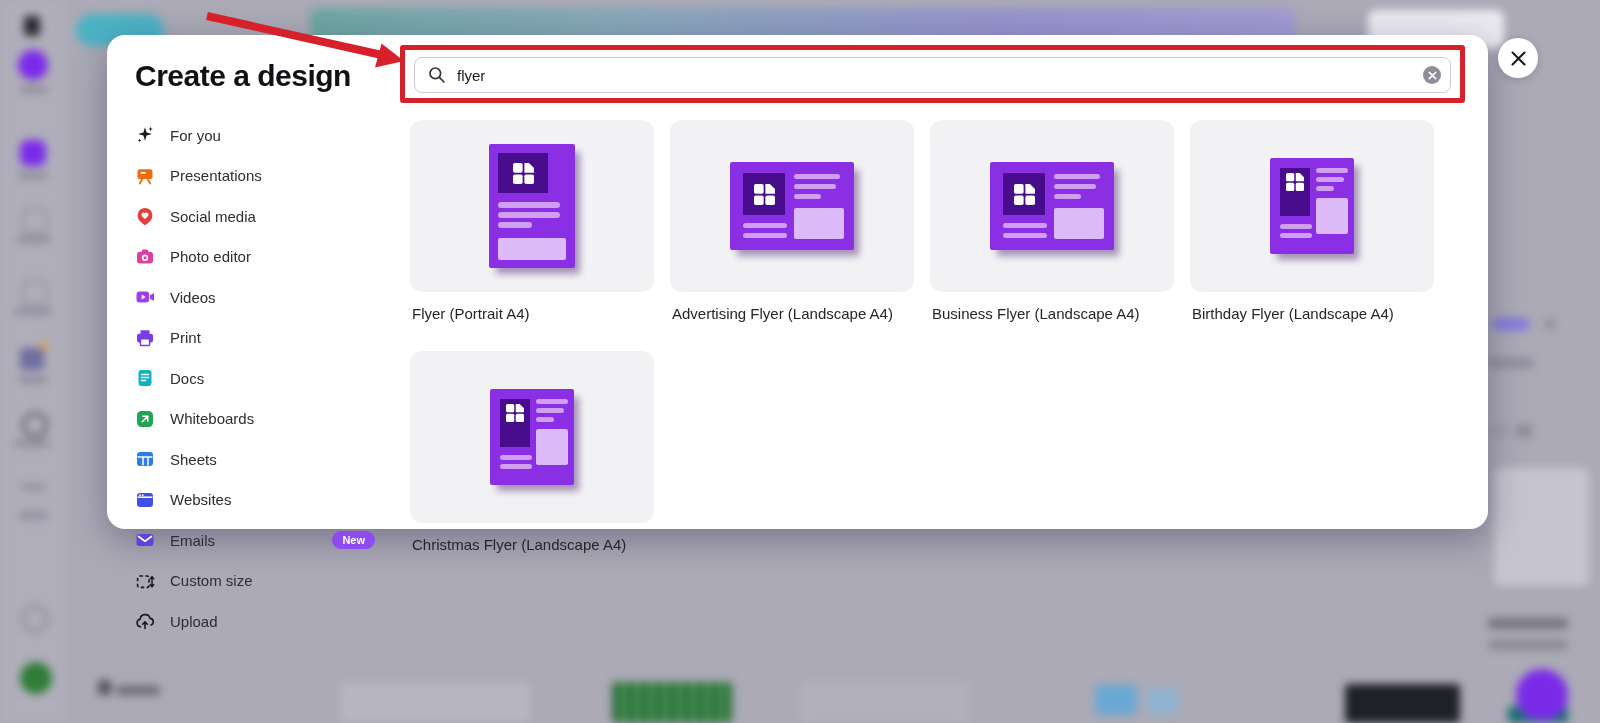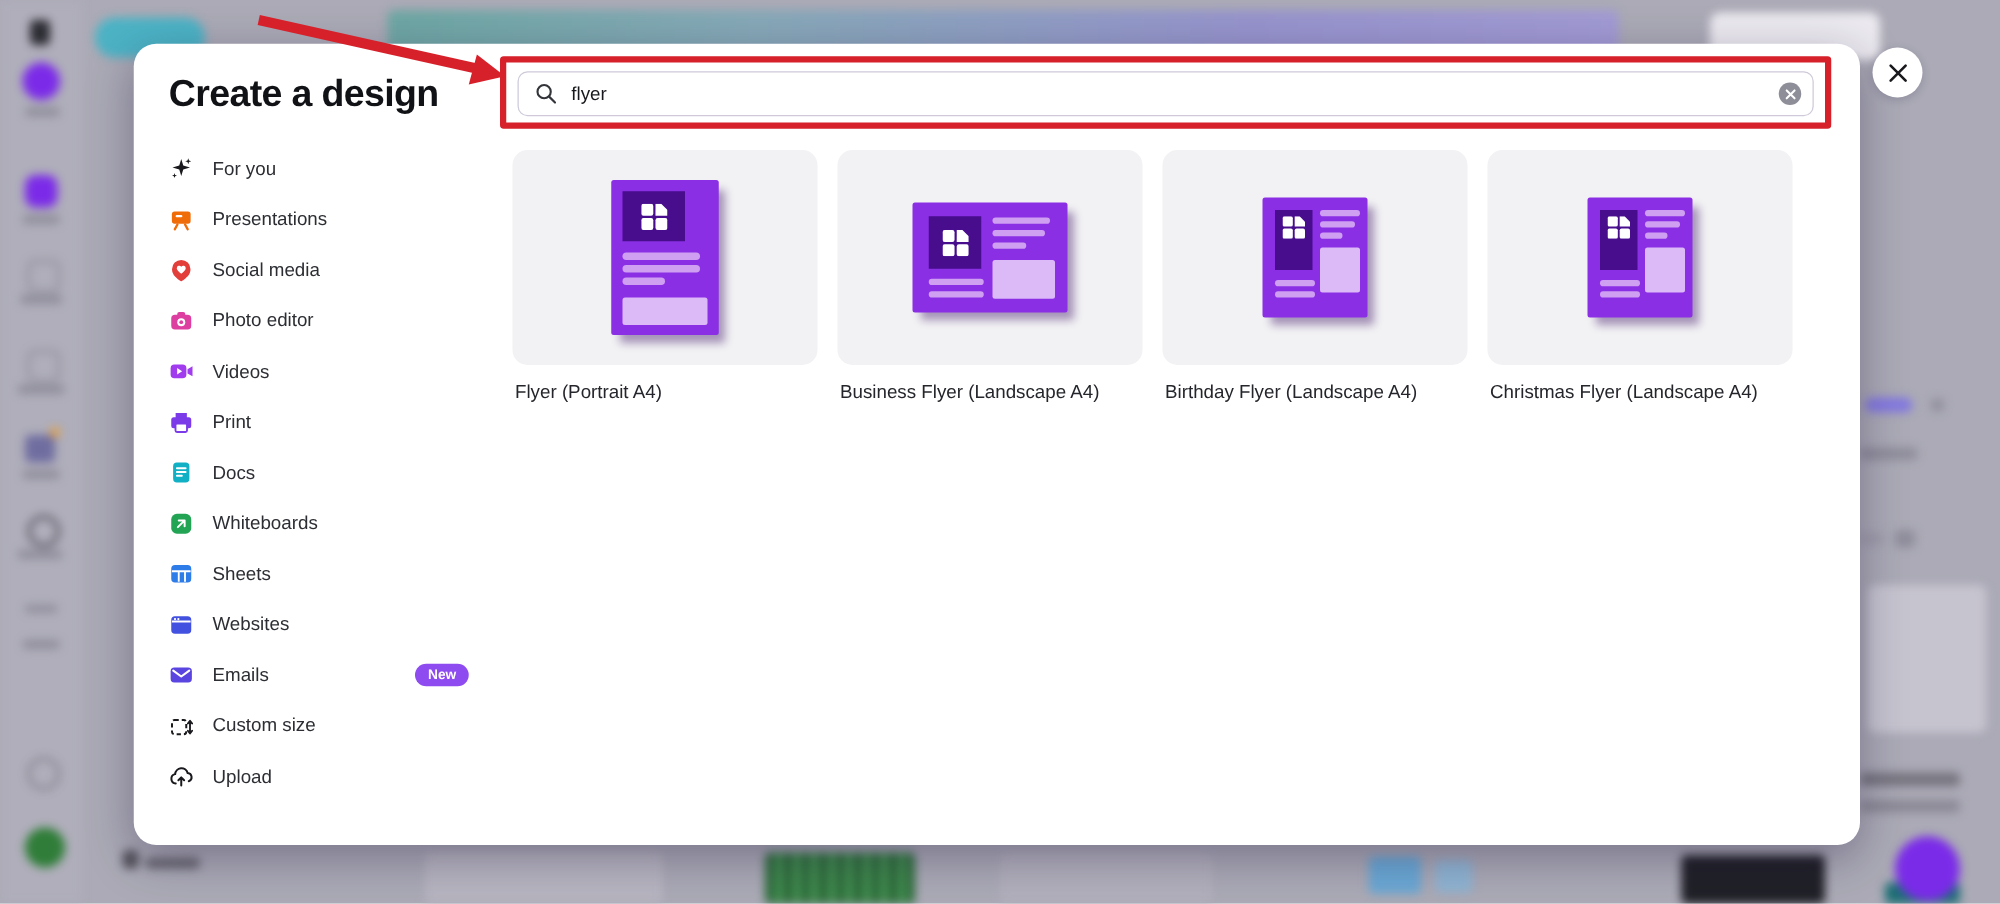--- a/index.html
+++ b/index.html
@@ -10,21 +10,21 @@
   .bg{position:absolute;inset:0;filter:blur(4px)}
   .bg *{position:absolute}
   .railbg{left:0;top:0;width:66px;height:723px;background:#b3b1bd;opacity:.55}
   .banner{left:310px;top:8px;width:985px;height:34px;border-radius:6px;
     background:linear-gradient(90deg,#6ea7a4,#87a9b8 30%,#9794cd 70%,#a29bd4)}
   .logo{left:76px;top:14px;width:88px;height:32px;border-radius:16px;background:#35b5c9;opacity:.8}
   .whitepill{left:1368px;top:10px;width:136px;height:38px;border-radius:8px;background:#eceaf0}
   .blob{background:#8f8d9b;border-radius:4px}
 
   
-  .modal{position:absolute;left:107px;top:35px;width:1381px;height:641px;background:#fff;
+  .modal{position:absolute;left:107px;top:35px;width:1381px;height:494px;background:#fff;
     border-radius:18px;box-shadow:0 10px 36px rgba(28,18,58,.35)}
   .modal-title{position:absolute;left:28px;top:24px;font-size:30px;font-weight:800;
     letter-spacing:-.5px;color:#111216;margin:0}
 
   .annot{position:absolute;left:293px;top:10px;width:1065px;height:58px;
     border:5px solid var(--annotation-red);border-radius:3px;box-sizing:border-box;pointer-events:none}
   .searchbar{position:absolute;left:307px;top:22px;width:1037px;height:36px}
   .searchbar input{width:100%;height:100%;box-sizing:border-box;border:1px solid #cfc9da;
     border-radius:8px;padding:0 36px 0 42px;font-size:15px;color:#18191d;outline:none;
     font-family:"Liberation Sans",sans-serif;background:#fff}
@@ -271,20 +271,41 @@
                 </svg>
               </div>
               <div class="f-line" style="left:64px;top:12px;width:46px;height:5px"></div>
               <div class="f-line" style="left:64px;top:22px;width:42px;height:5px"></div>
               <div class="f-line" style="left:64px;top:32px;width:27px;height:5px"></div>
               <div class="f-line" style="left:13px;top:61px;width:44px;height:5px"></div>
               <div class="f-line" style="left:13px;top:71px;width:44px;height:5px"></div>
               <div class="f-rect" style="left:64px;top:46px;width:50px;height:31px"></div>
             </div>
           </div>
+          <div class="tlabel">Advertising Flyer (Landscape A4)</div>
+        </div>
+        <div class="tcard">
+          <div class="thumb">
+            <div class="flyer fl-landscape" style="width:124px;height:88px">
+              <div class="f-dark" style="left:13px;top:11px;width:42px;height:42px">
+                <svg viewBox="0 0 24 24">
+                  <rect width="11" height="11" rx="2" fill="#fff"></rect>
+                  <rect y="13" width="11" height="11" rx="2" fill="#fff"></rect>
+                  <rect x="13" y="13" width="11" height="11" rx="2" fill="#fff"></rect>
+                  <path d="M13 0h5.2L24 5.8V11H13Z" fill="#fff"></path>
+                </svg>
+              </div>
+              <div class="f-line" style="left:64px;top:12px;width:46px;height:5px"></div>
+              <div class="f-line" style="left:64px;top:22px;width:42px;height:5px"></div>
+              <div class="f-line" style="left:64px;top:32px;width:27px;height:5px"></div>
+              <div class="f-line" style="left:13px;top:61px;width:44px;height:5px"></div>
+              <div class="f-line" style="left:13px;top:71px;width:44px;height:5px"></div>
+              <div class="f-rect" style="left:64px;top:46px;width:50px;height:31px"></div>
+            </div>
+          </div>
           <div class="tlabel">Business Flyer (Landscape A4)</div>
         </div>
         <div class="tcard">
           <div class="thumb">
             <div class="flyer fl-square" style="width:84px;height:96px">
               <div class="f-dark" style="left:10px;top:10px;width:30px;height:48px">
                 <svg viewBox="0 0 24 24">
                   <rect width="11" height="11" rx="2" fill="#fff"></rect>
                   <rect y="13" width="11" height="11" rx="2" fill="#fff"></rect>
                   <rect x="13" y="13" width="11" height="11" rx="2" fill="#fff"></rect>

